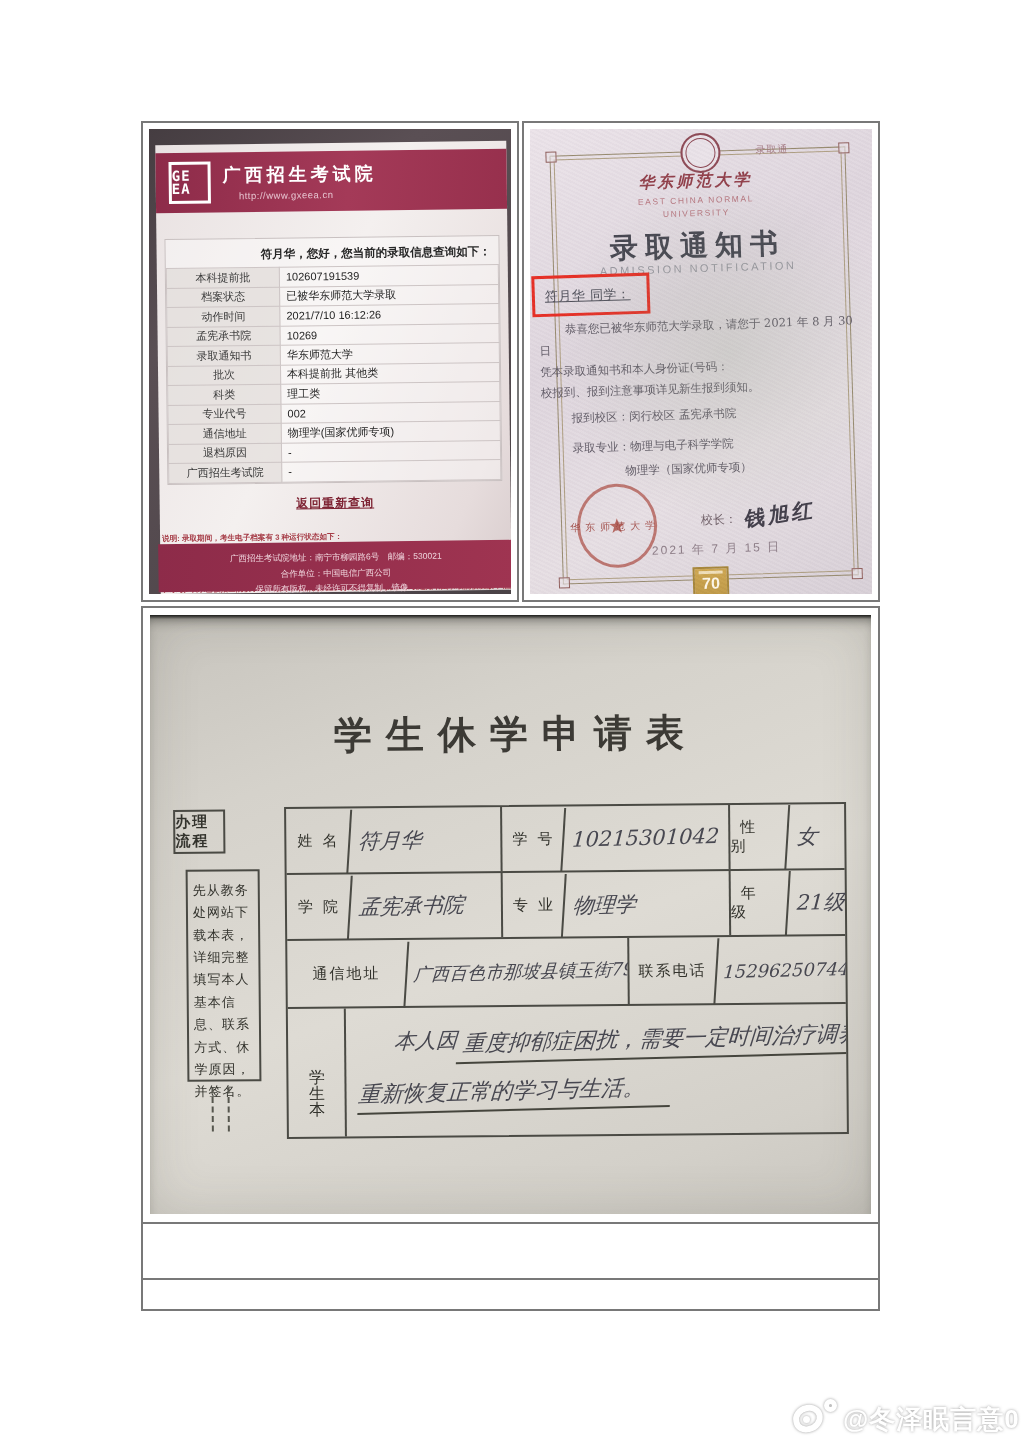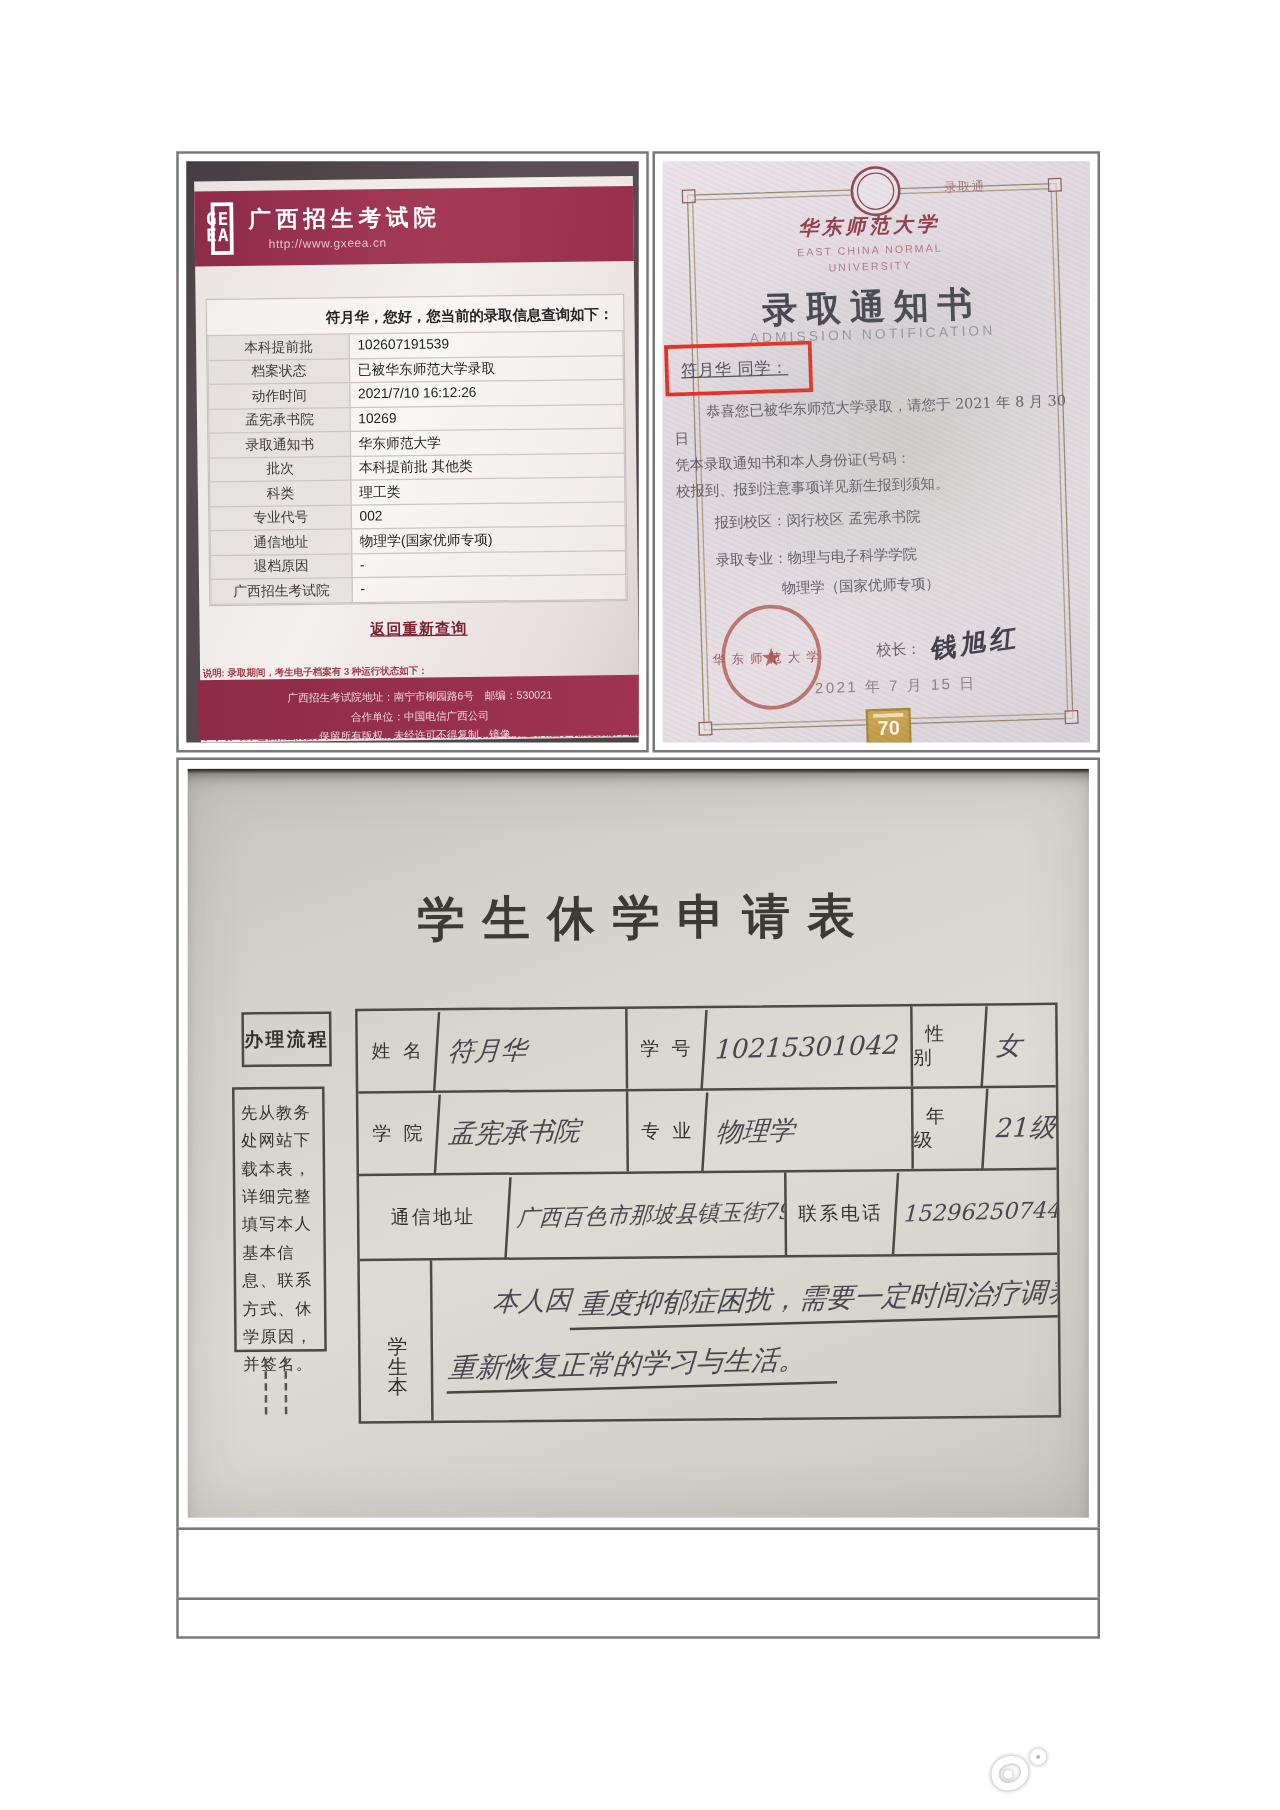--- a/index.html
+++ b/index.html
@@ -16,22 +16,22 @@
   .cell-e2{left:141px;top:1278px;width:739px;height:33px;}
 
   
   .photo1{position:absolute;left:149px;top:129px;width:362px;height:465px;
     background:linear-gradient(140deg,#453d41,#5a4f54 30%,#4a4246);overflow:hidden;}
   .p1-page{position:absolute;left:9px;top:14px;right:2px;bottom:2px;
     background:linear-gradient(115deg,#e9e2e2,#f4f0ef 45%,#e6dcdc 85%,#d8cccd);
     transform:rotate(-0.7deg);transform-origin:50% 50%;}
   .p1-header{margin-top:8px;height:60px;display:flex;align-items:center;padding-left:13px;
     background:linear-gradient(95deg,#8d2b49,#a43a58 55%,#97304d);color:#fff;}
-  .p1-logo{width:18px;height:42px;border:3px solid #fff;box-sizing:border-box;
-    display:flex;flex-direction:column;align-items:flex-end;justify-content:center;
+  .p1-logo{width:42px;height:42px;border:3px solid #fff;box-sizing:border-box;
+    display:flex;flex-direction:column;align-items:flex-start;justify-content:center;
     font-family:"DejaVu Sans Mono",monospace;font-weight:bold;font-size:14px;line-height:.95;
     letter-spacing:1px;}
   .p1-titleblock{margin-left:12px;}
   .p1-sitename{font-size:18px;font-weight:bold;letter-spacing:4px;}
   .p1-url{font-size:9.5px;color:#e7c4d0;margin:3px 0 0 16px;letter-spacing:.5px;}
   .p1-box{margin:26px 8px 0;border:1px solid #c8c0c0;background:rgba(255,255,255,.4);}
   .p1-greet{padding:8px 8px 5px;text-align:right;font-size:11.5px;font-weight:bold;color:#262626;}
   .p1-table{width:100%;border-collapse:collapse;font-size:11px;}
   .p1-table td{border:1px solid #cdc5c5;height:18.5px;padding:0 6px;color:#1f1f1f;}
   .p1-table td.lbl{width:100px;text-align:center;color:#3a3a3a;background:rgba(216,210,206,.5);}
@@ -94,21 +94,21 @@
 
   
   .photo3{position:absolute;left:150px;top:615px;width:721px;height:599px;overflow:hidden;
     background:linear-gradient(160deg,#c7c4bd,#d5d2cb 25%,#dedbd4 55%,#d3d0c9 85%,#c9c6bf);
     box-shadow:inset 0 10px 14px -8px rgba(25,25,22,.75),inset 0 0 50px rgba(70,70,62,.18);}
   .photo3::before{content:"";position:absolute;left:0;top:0;right:0;height:4px;
     background:linear-gradient(#1e1e1c,rgba(30,30,28,0));}
   .p3-inner{position:absolute;inset:0;transform:rotate(-0.5deg);transform-origin:50% 50%;}
   .p3-title{position:absolute;top:94px;left:0;right:0;text-align:center;
     font-size:38px;font-weight:bold;color:#3c3a35;letter-spacing:14px;text-indent:14px;}
-  .p3-box1{position:absolute;left:44px;top:192px;width:72px;height:44px;border:2px solid #4a4a44;
+  .p3-box1{position:absolute;left:24px;top:192px;width:52px;height:44px;border:2px solid #4a4a44;
     display:flex;align-items:center;justify-content:center;font-size:15px;font-weight:bold;
     color:#33332d;letter-spacing:2px;box-sizing:border-box;}
   .p3-box2{position:absolute;left:36px;top:252px;width:74px;height:212px;border:2px solid #4a4a44;
     padding:8px 5px;font-size:13px;line-height:1.72;color:#33332d;letter-spacing:1px;box-sizing:border-box;}
   .p3-dash{position:absolute;top:470px;height:44px;border-left:2px dashed #56564e;}
   .p3-table{position:absolute;left:135px;top:190px;width:562px;border:2px solid #4a4a44;box-sizing:border-box;}
   .p3-row{display:grid;border-top:2px solid #4a4a44;}
   .p3-row:first-child{border-top:none;}
   .p3-r12{grid-template-columns:62px 152px 62px 166px 58px 1fr;height:64px;}
   .p3-r3{grid-template-columns:118px 222px 88px 1fr;height:66px;}
@@ -328,13 +328,14 @@
     </div>
   </div>
 </div>
 
 <div class="wm">
   <div class="wm-logo">
     <div class="wm-eye"></div>
     <div class="wm-pupil"></div>
     <div class="wm-sat"></div>
   </div>
+  <div class="wm-text">@冬泽眠言意0</div>
 </div>
 
 </body></html>

